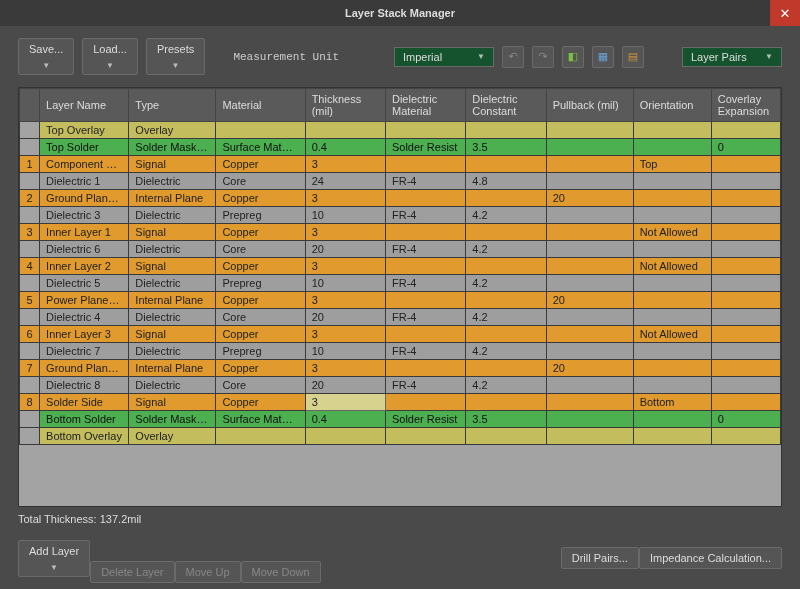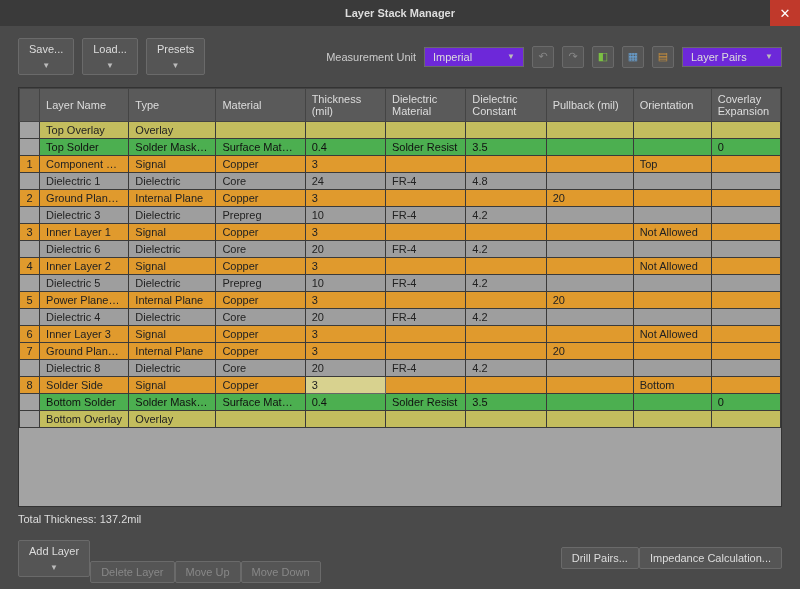--- a/index.html
+++ b/index.html
@@ -4,22 +4,22 @@
 <style>
 * { box-sizing: border-box; margin: 0; padding: 0; font-family: Tahoma, Arial, sans-serif; font-size: 11px; }
 body { background: #4a4a4a; color: #ccc; width: 800px; height: 589px; overflow: hidden; position: relative; }
 .titlebar { height: 26px; background: #3a3a3a; display: flex; align-items: center; justify-content: center; position: relative; }
 .titlebar .title { color: #ddd; font-weight: bold; }
 .close-btn { position: absolute; right: 0; top: 0; width: 30px; height: 26px; background: #c0392b; color: #fff; display: flex; align-items: center; justify-content: center; font-size: 13px; cursor: pointer; }
 .toolbar { display: flex; align-items: center; padding: 12px 18px; gap: 8px; }
 .btn { background: #555; border: 1px solid #6a6a6a; color: #ddd; padding: 4px 10px; cursor: pointer; border-radius: 2px; display: inline-flex; align-items: center; gap: 6px; flex-direction: column; }
 .dropdown-arrow { font-size: 8px; color: #bbb; }
 .spacer { flex: 1; }
-.label { color: #ccc; margin-right: 0; }
-.select { background: #6d28d9; border: 1px solid #6a6a6a; color: #ddd; padding: 3px 8px; min-width: 100px; display: inline-flex; align-items: center; justify-content: space-between; gap: 12px; cursor: pointer; }
+.label { color: #ccc; margin-right: 17px; font-family: Liberation Mono, monospace; }
+.select { background: #14532d; border: 1px solid #6a6a6a; color: #ddd; padding: 3px 8px; min-width: 100px; display: inline-flex; align-items: center; justify-content: space-between; gap: 12px; cursor: pointer; margin-left: 30px; }
 .icon-btn { width: 22px; height: 22px; background: #555; border: 1px solid #6a6a6a; display: inline-flex; align-items: center; justify-content: center; cursor: pointer; border-radius: 2px; }
 .table-wrap { margin: 0 18px; border: 1px solid #333; background: #a3a3a3; height: 420px; overflow: hidden; }
 .grid { width: 100%; border-collapse: collapse; table-layout: fixed; }
 .grid th { background: #5a5a5a; color: #ddd; text-align: left; padding: 4px 6px; border: 1px solid #444; font-weight: normal; height: 30px; vertical-align: middle; }
 .grid td { padding: 2px 6px; border: 1px solid #3a3a3a; color: #222; height: 17px; white-space: nowrap; overflow: hidden; text-overflow: ellipsis; }
 .col-num { width: 18px; }
 .col-name { width: 80px; }
 .col-type { width: 78px; }
 .col-mat { width: 80px; }
 .col-thk { width: 72px; }
@@ -273,20 +273,32 @@
           <td>Inner Layer 3</td>
           <td>Signal</td>
           <td>Copper</td>
           <td>3</td>
           <td></td>
           <td></td>
           <td></td>
           <td>Not Allowed</td>
           <td></td>
         </tr>
+        <tr class="gray">
+          <td class="numcell"></td>
+          <td>Dielectric 7</td>
+          <td>Dielectric</td>
+          <td>Prepreg</td>
+          <td>10</td>
+          <td>FR-4</td>
+          <td>4.2</td>
+          <td></td>
+          <td></td>
+          <td></td>
+        </tr>
         <tr class="orange">
           <td class="numcell">7</td>
           <td>Ground Plane 2 ...</td>
           <td>Internal Plane</td>
           <td>Copper</td>
           <td>3</td>
           <td></td>
           <td></td>
           <td>20</td>
           <td></td>

